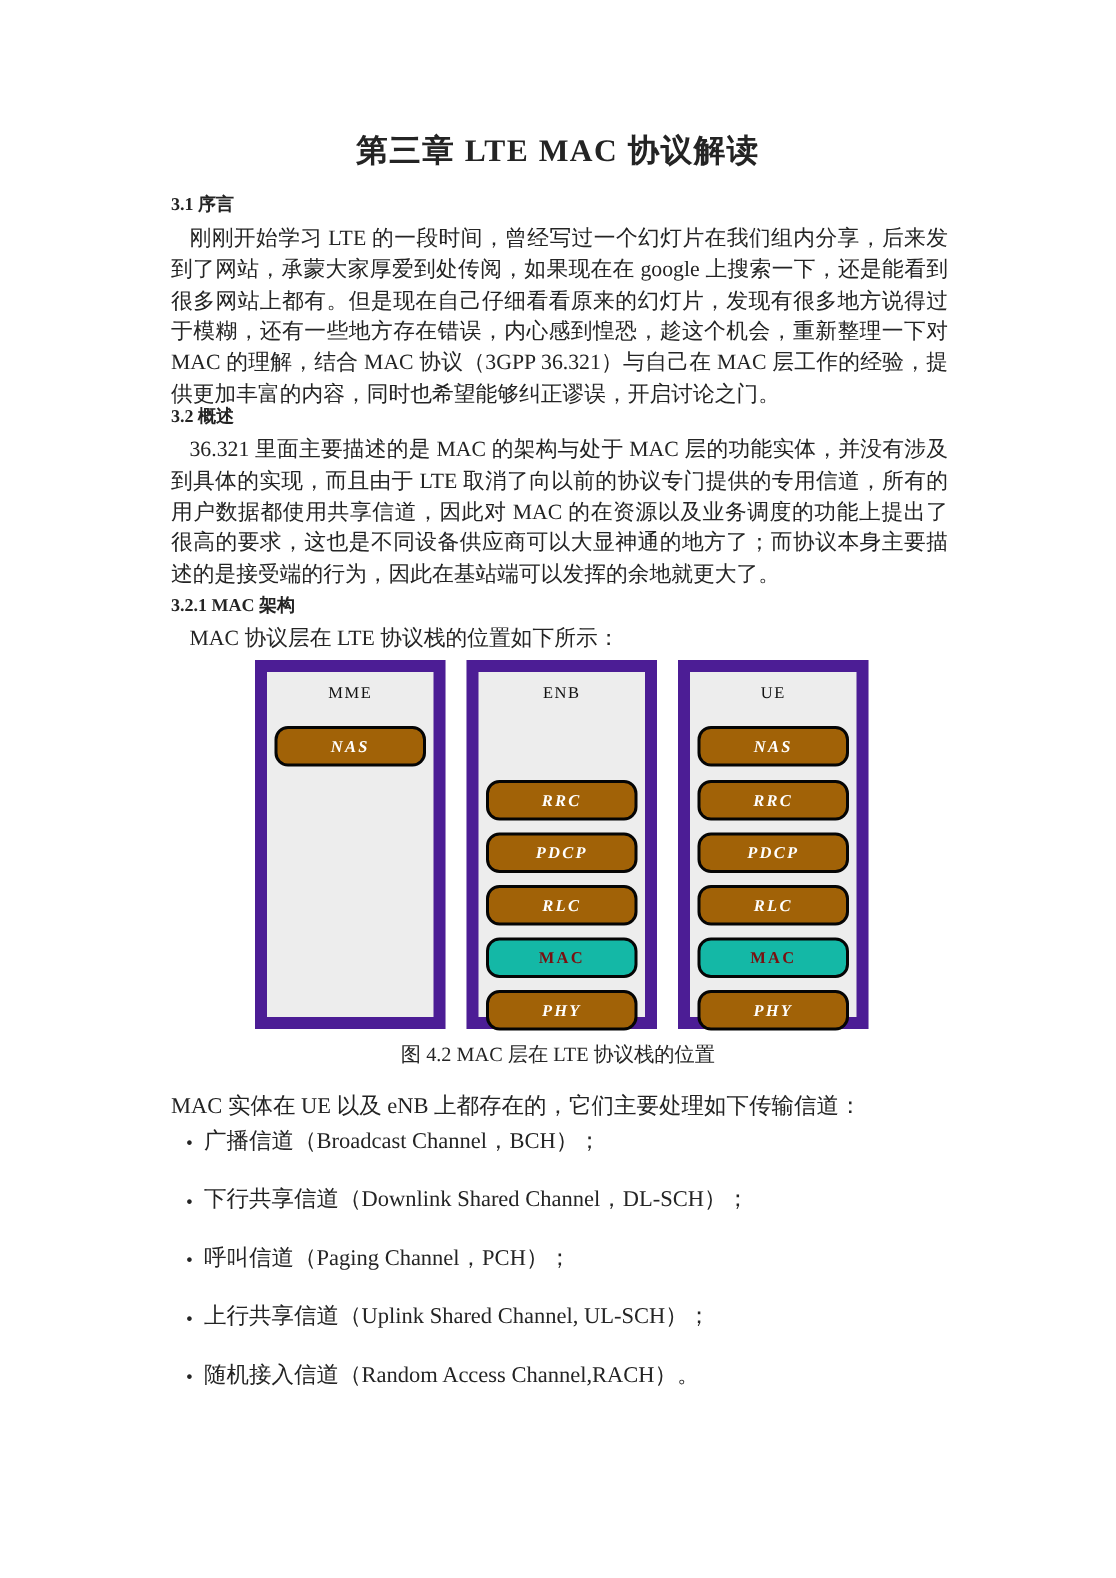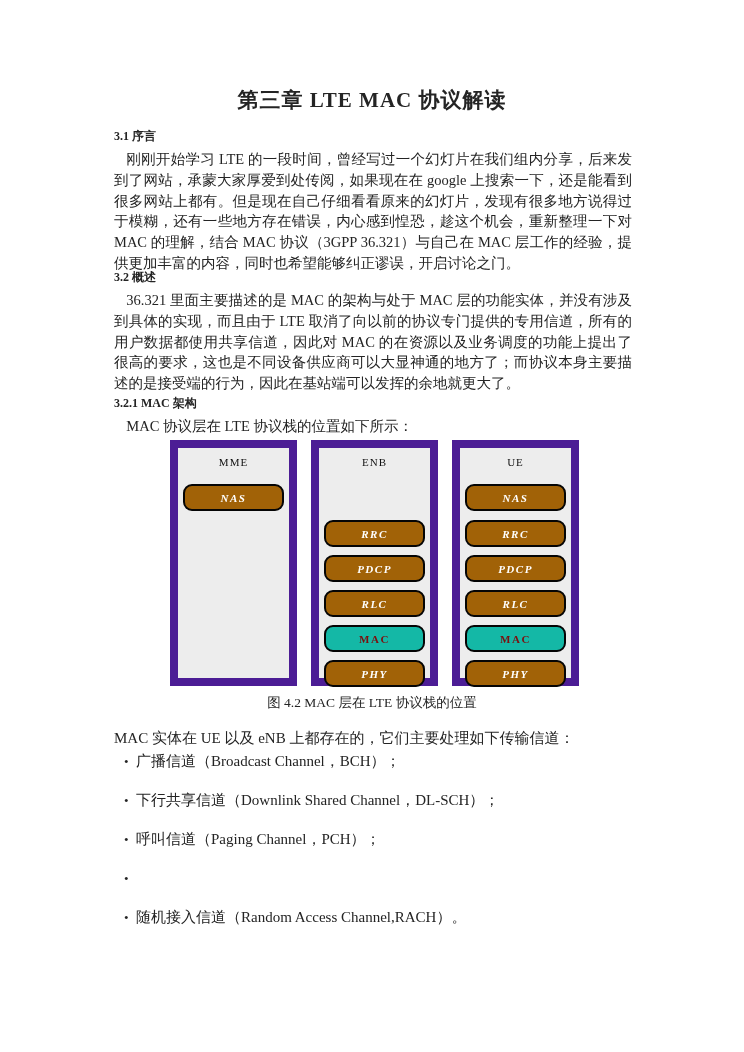--- a/index.html
+++ b/index.html
@@ -174,20 +174,21 @@
     <li class="bullet-item">
       <span class="bullet-marker">•</span>
       <span>下行共享信道（Downlink Shared Channel，DL-SCH）；</span>
     </li>
     <li class="bullet-item">
       <span class="bullet-marker">•</span>
       <span>呼叫信道（Paging Channel，PCH）；</span>
     </li>
     <li class="bullet-item">
       <span class="bullet-marker">•</span>
+      <span>上行共享信道（Uplink Shared Channel, UL-SCH）；</span>
     </li>
     <li class="bullet-item">
       <span class="bullet-marker">•</span>
       <span>随机接入信道（Random Access Channel,RACH）。</span>
     </li>
   </ul>
 
 </div>
 
 </body></html>

